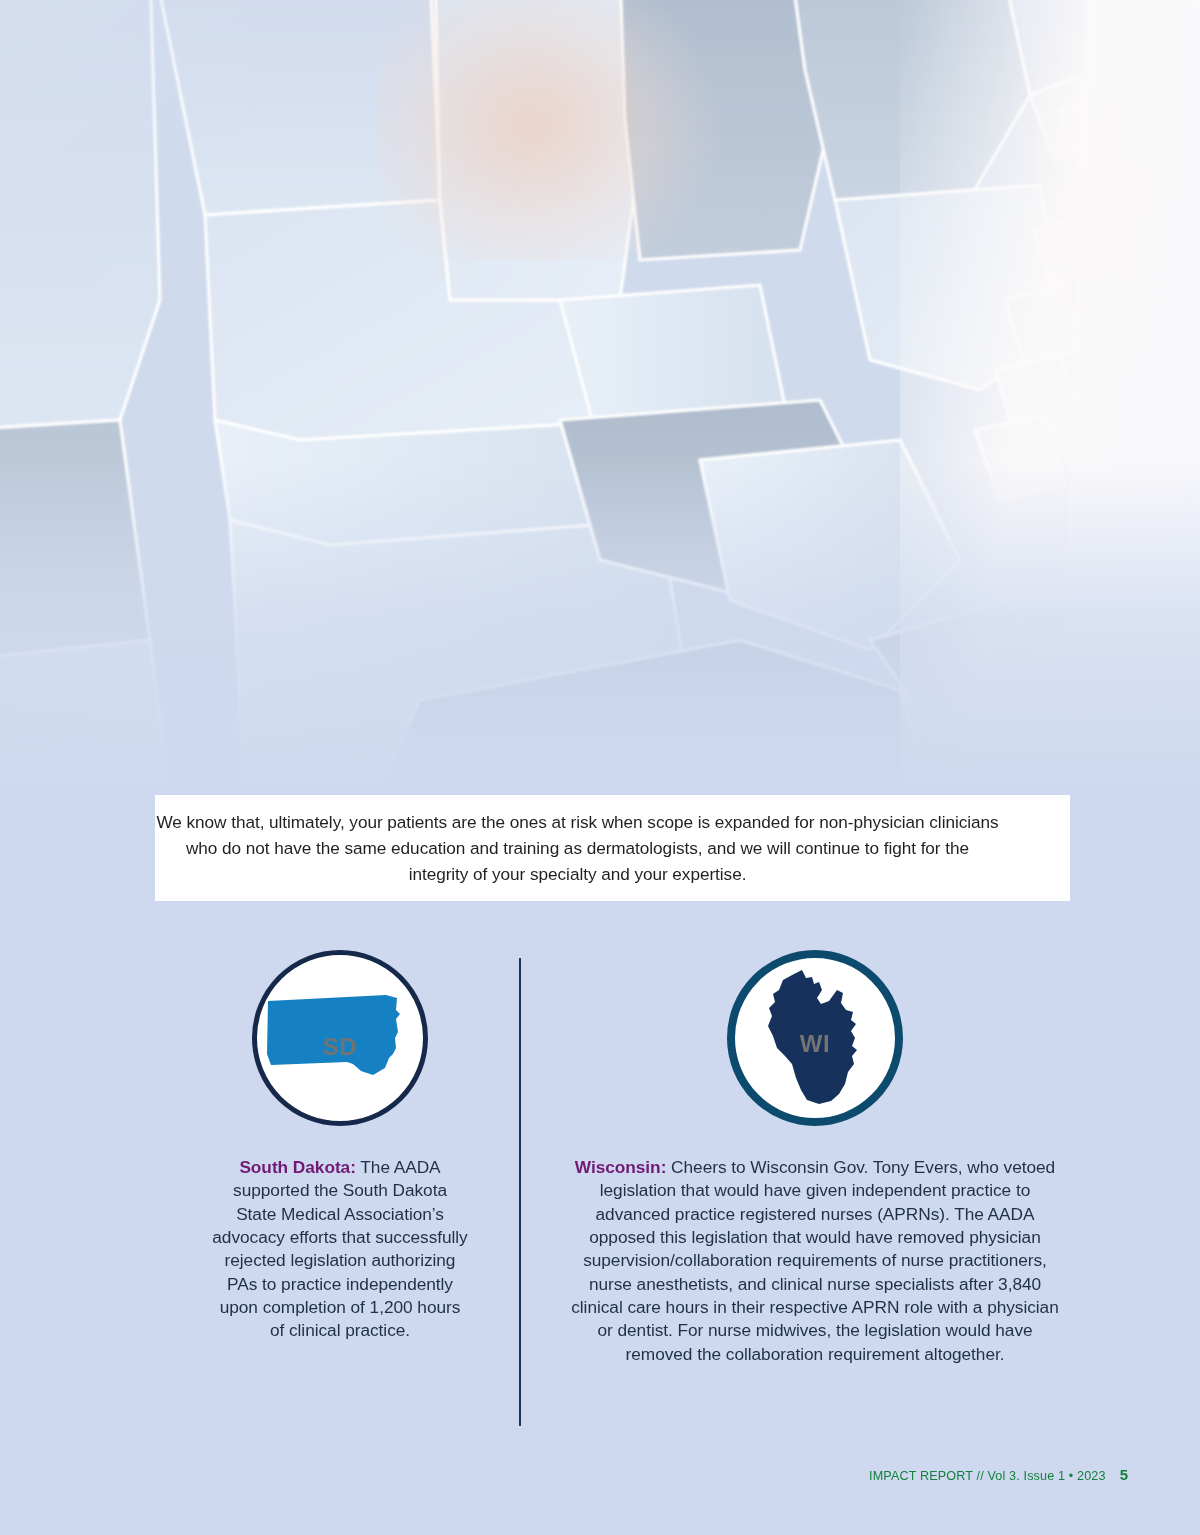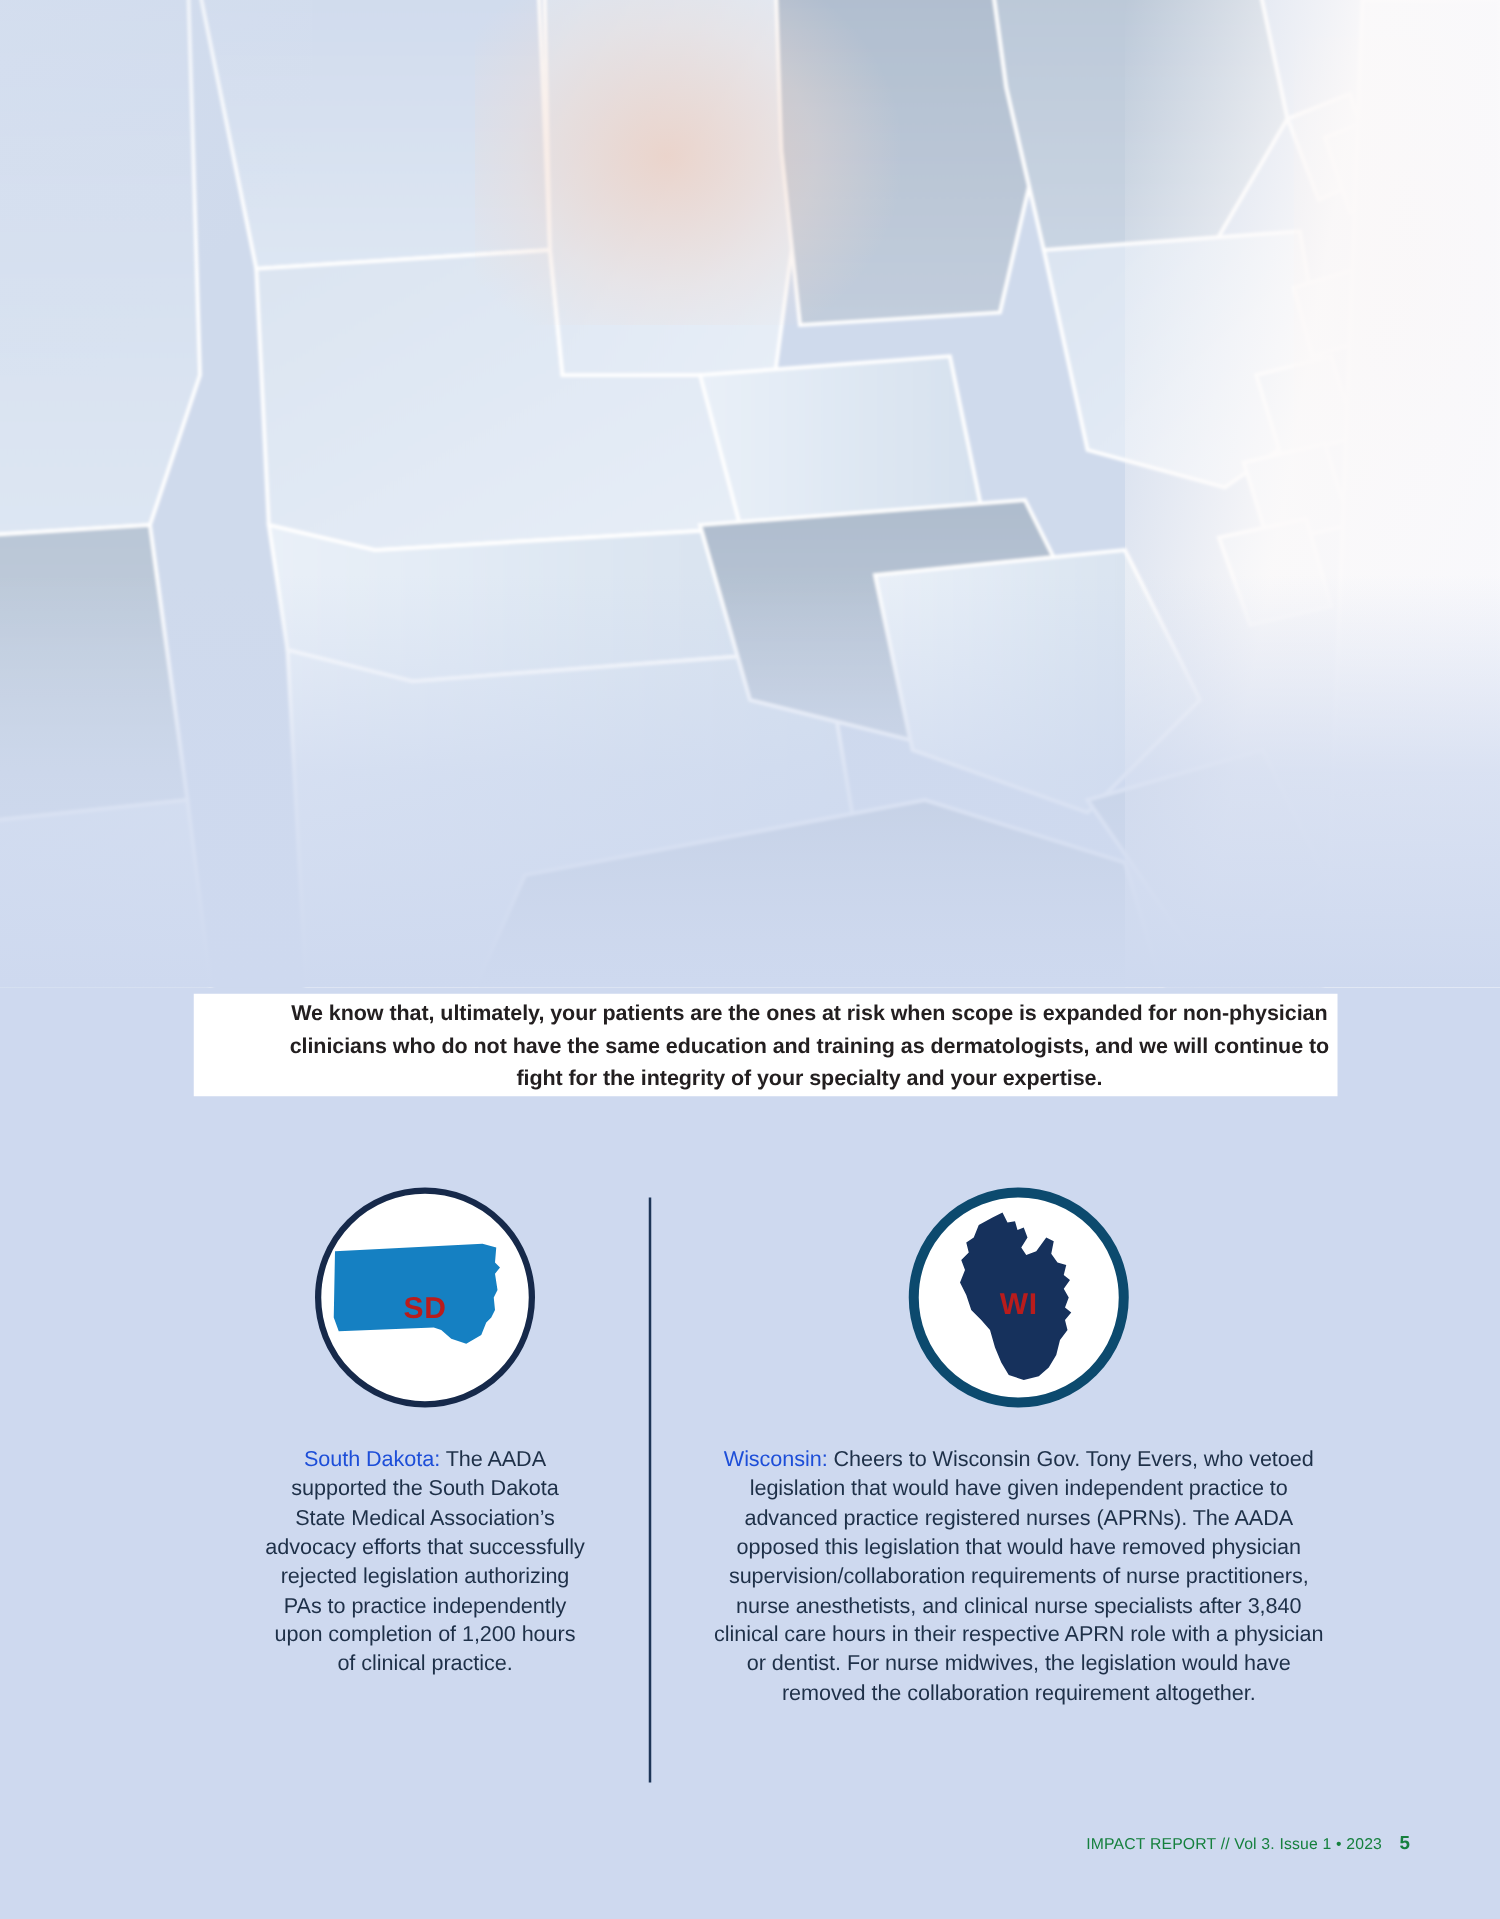--- a/index.html
+++ b/index.html
@@ -50,23 +50,23 @@
   .fade-top-left {
     position:absolute; left:0; top:0; width:250px; height:300px;
     background:linear-gradient(135deg, rgba(214,224,240,0.55) 0%, rgba(214,224,240,0) 70%);
     pointer-events:none;
   }
 
   
   .callout {
     position:absolute;
     left:155px; top:795px;
-    width:915px; height:82px;
+    width:915px; height:106px;
     background:#ffffff;
-    display:flex; align-items:center; justify-content:flex-end;font-weight:bold;
+    display:flex; align-items:center; justify-content:flex-start;
   }
   .callout p {
     font-size:17.2px;
     line-height:1.52;
     color:#231f20;
     text-align:center;
     width:845px;
     letter-spacing:-0.05px;
   }
 
@@ -96,41 +96,41 @@
     display:flex; align-items:center; justify-content:center;
     position:relative;
   }
   .badge-sd { border:5px solid #16294a; }
   .badge-wi { border:8px solid #0c4a6e; }
   .badge svg { display:block; }
 
   .state-abbr {
     position:absolute;
     font-weight:bold;
-    color:#b91c1c;
+    color:#737373;
     font-size:24px;
     letter-spacing:0.6px;
   }
   .abbr-sd { left:0; right:0; text-align:center; top:78px; }
   .abbr-wi { left:0; right:0; text-align:center; top:72px; }
 
   .state-body {
     margin-top:30px;
     text-align:center;
     font-size:17.3px;
     line-height:1.35;
     color:#1e3048;
     letter-spacing:-0.05px;
   }
   .col-sd .state-body { width:258px; margin-left:21px; }
   .col-wi .state-body { width:500px; margin-left:5px; }
 
   .state-name {
-    font-weight:normal;
-    color:#1d4ed8;
+    font-weight:bold;
+    color:#701a75;
   }
 
   
   .footer {
     position:absolute;
     right:72px; bottom:52px;
     display:flex; align-items:baseline; gap:14px;
     color:#15803d;
   }
   .footer-text { font-size:12.6px; letter-spacing:0.15px; }

